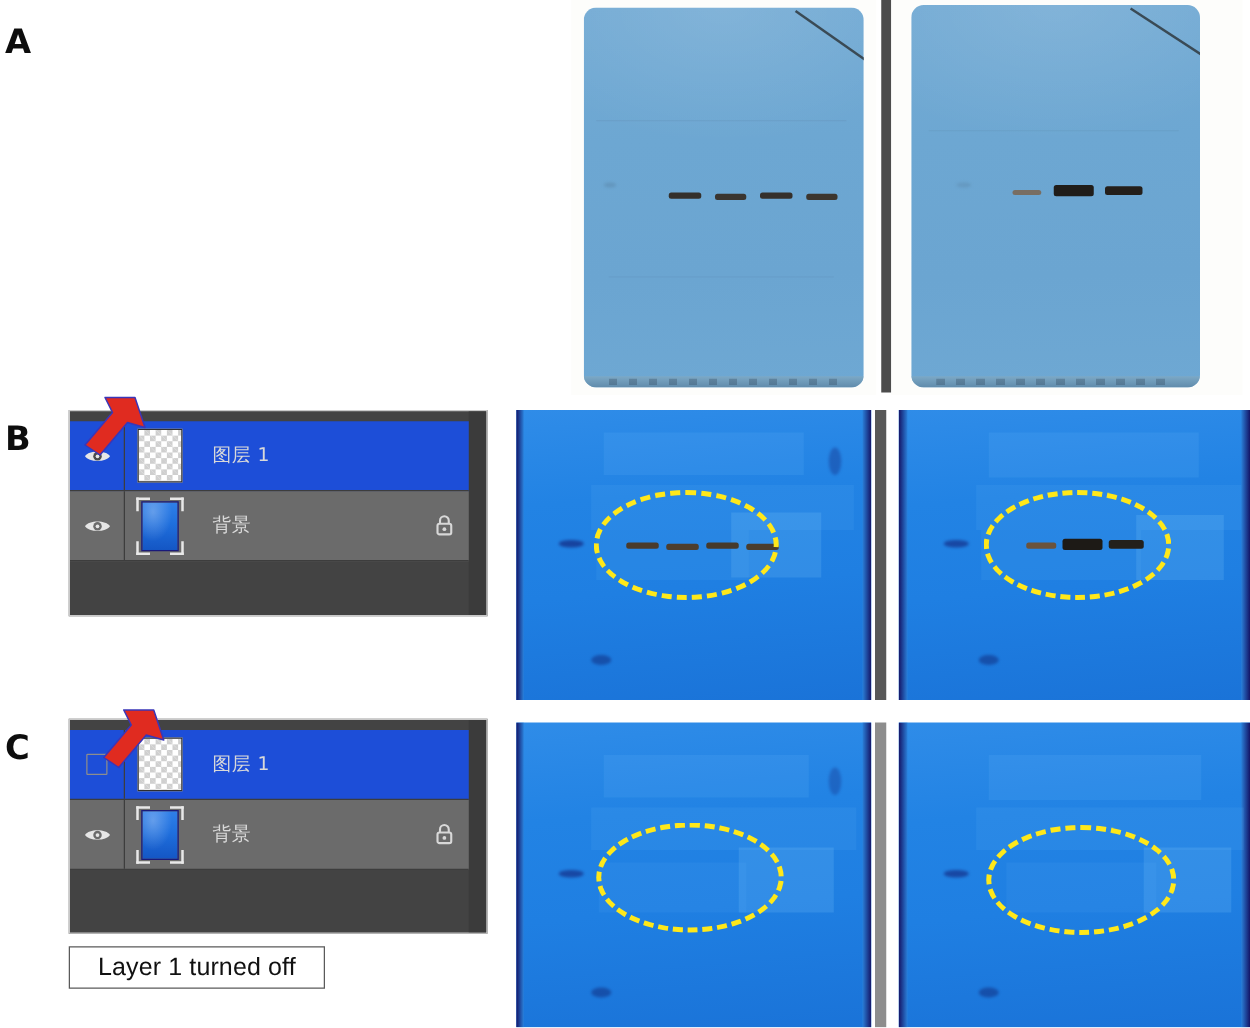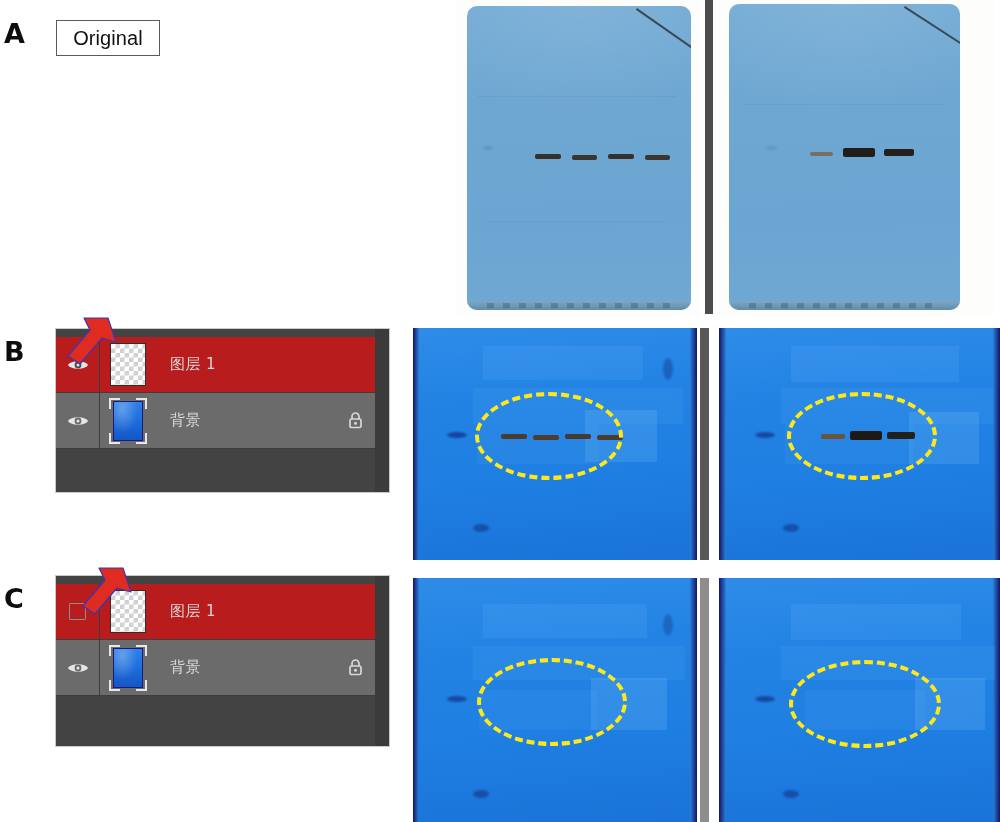--- a/index.html
+++ b/index.html
@@ -59,21 +59,21 @@
   }
   .ps-rows {
     position: absolute;
     top: 8px; left: 0; right: 14px;
   }
   .ps-row {
     position: relative;
     display: flex;
     align-items: center;
     height: 56px;
-    background: #b91c1c;
+    background: #1d4ed8;
     border-bottom: 1px solid #3d3d3d;
   }
   .ps-row.selected { background: #6b6b6b; }
 
   .vis-cell {
     width: 44px;
     min-width: 44px;
     height: 100%;
     display: flex;
     align-items: center;
@@ -196,21 +196,20 @@
   }
   .divider-bar { position: absolute; background: #4c4c4c; }
 </style>
 </head>
 <body>
 
 <div id="figure">
 
   <div class="panel-letter" style="left:4px; top:20px;">A</div>
 
-  <div class="caption-box" style="left:56px; top:20px; width:104px; height:36px;">Original</div>
 
   <div class="paper-white" style="left:457px; top:0px; width:244px; height:316px;"></div>
   <div class="blot blot-orig" style="left:467px; top:6px; width:224px; height:304px; border-radius:10px;">
     <div class="corner-scratch" style="left:170px; top:2px; width:70px; height:1.6px; transform:rotate(35deg);"></div>
     <div class="smudge" style="left:16px; top:140px; width:10px; height:4px; background:#5b89ad; opacity:.55;"></div>
     <div class="streak" style="left:10px; top:90px; width:200px; height:1px; background:rgba(90,130,160,.18);"></div>
     <div class="streak" style="left:20px; top:215px; width:180px; height:1px; background:rgba(90,130,160,.15);"></div>
 
     <div class="band" style="left:68px; top:148px; width:26px; height:5px; background:#34302c;"></div>
     <div class="band" style="left:105px; top:149px; width:25px; height:4.5px; background:#3a3530;"></div>
@@ -371,20 +370,21 @@
         </div>
       </div>
 
     </div>
   </div>
 
   <svg class="red-arrow" style="left:73px; top:566px;" width="62" height="62" viewBox="0 0 62 62">
     <path d="M50 2 L58 26 L44 22 L22 48 L10 40 L32 14 L26 2 Z" fill="#e02b20" stroke="#3a36b8" stroke-width="1.2" stroke-linejoin="round"></path>
   </svg>
 
+  <div class="caption-box" style="left:55px; top:757px; width:205px; height:34px;">Layer 1 turned off</div>
 
   <div class="blot blot-enh" style="left:413px; top:578px; width:284px; height:244px;">
     <div class="patch" style="left:0; top:0; width:6px; height:100%; background:linear-gradient(90deg,#141466,#2a7fd8);"></div>
     <div class="patch" style="right:0; top:0; width:7px; height:100%; background:linear-gradient(270deg,#141466,#2a7fd8);"></div>
     <div class="patch" style="left:70px; top:26px; width:164px; height:34px; background:rgba(120,200,255,.12);"></div>
     <div class="patch" style="left:60px; top:68px; width:212px; height:34px; background:rgba(120,200,255,.10);"></div>
     <div class="patch" style="left:178px; top:100px; width:76px; height:52px; background:rgba(150,215,255,.17);"></div>
     <div class="patch" style="left:66px; top:112px; width:118px; height:40px; background:rgba(110,190,250,.09);"></div>
     <div class="smudge" style="left:34px; top:118px; width:20px; height:6px; background:#12227a; opacity:.6;"></div>
     <div class="smudge" style="left:250px; top:36px; width:10px; height:22px; background:#12227a; opacity:.3;"></div>

